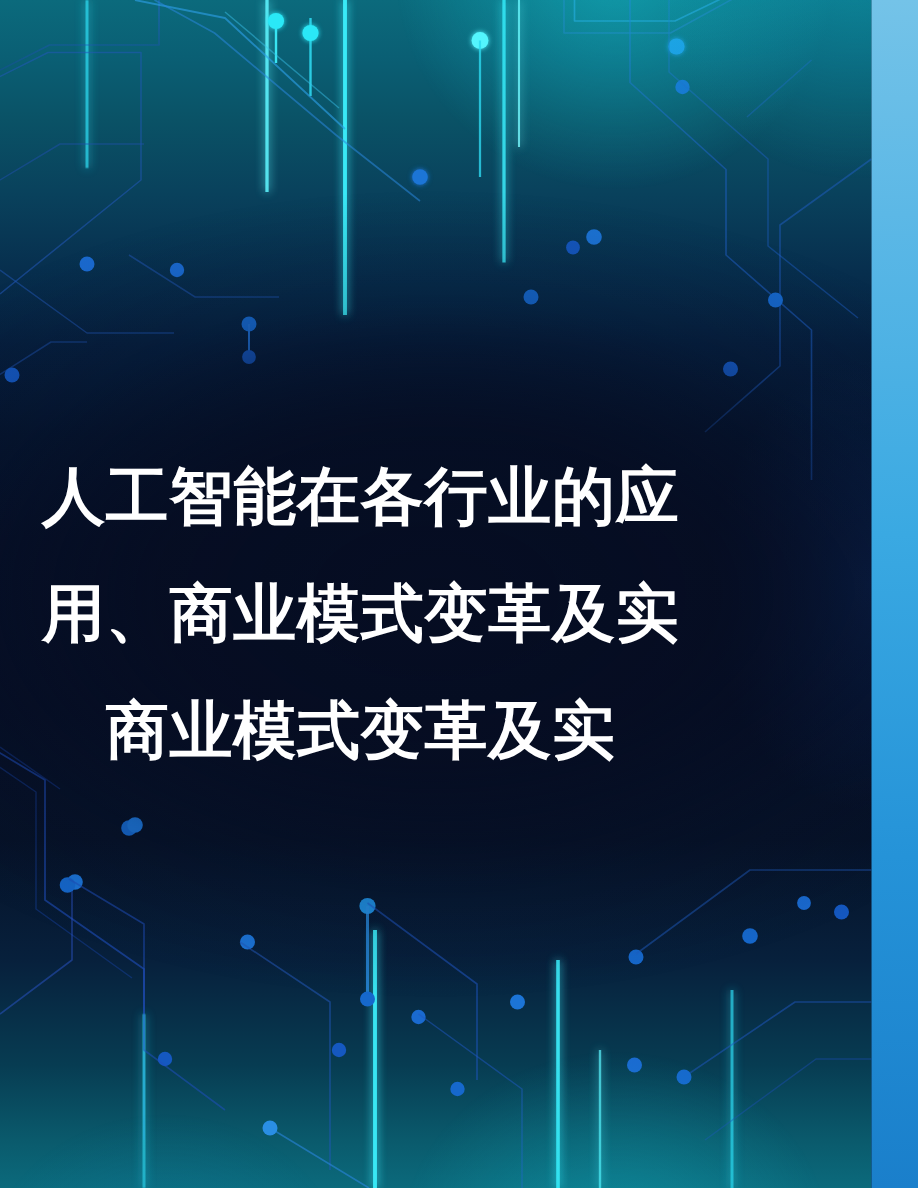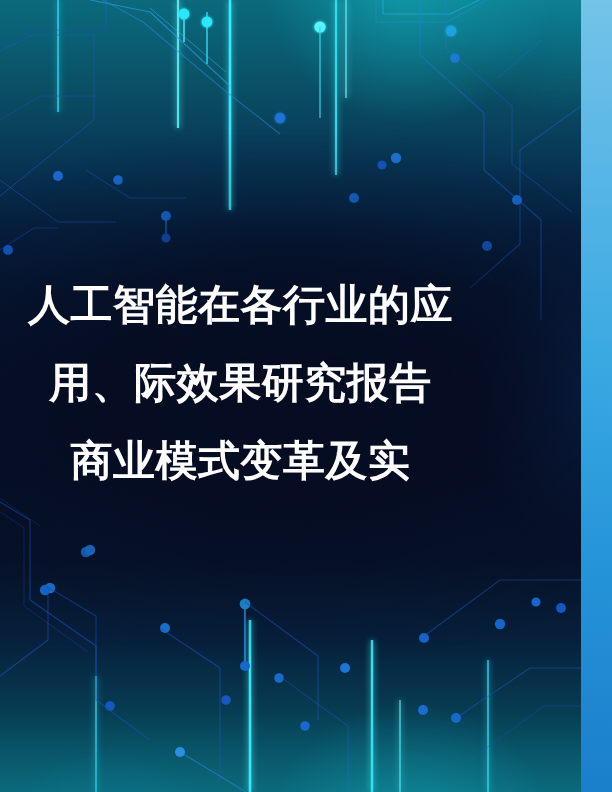--- a/index.html
+++ b/index.html
@@ -99,21 +99,21 @@
     top: 0;
     width: 31px;
     height: 792px;
     background: linear-gradient(to bottom, #74c3e8 0%, #5cb8e6 18%, #3aa9e2 45%, #2593d8 72%, #1a7fcb 100%);
   }
 
   
   .title-block {
     position: absolute;
     left: 0;
-    top: 266px;
+    top: 292px;
     width: 481px;
     text-align: center;
     z-index: 6;
   }
   .title-line {
     display: block;
     color: #ffffff;
     font-size: 42px;
     font-weight: bold;
     line-height: 78px;
@@ -307,19 +307,19 @@
     <div class="glow glow-top-r"></div>
     <div class="glow glow-mid-r"></div>
     <div class="glow glow-bot-c"></div>
     <div class="glow glow-bot-l"></div>
 
     <div class="vignette"></div>
   </div>
 
   <div class="title-block">
     <span class="title-line">人工智能在各行业的应</span>
-    <span class="title-line">用、际效果研究报告</span>
+    <span class="title-line">用、商业模式变革及实</span>
     <span class="title-line">商业模式变革及实</span>
   </div>
 
   <div class="accent-bar"></div>
 
 </div>
 
 </body></html>

